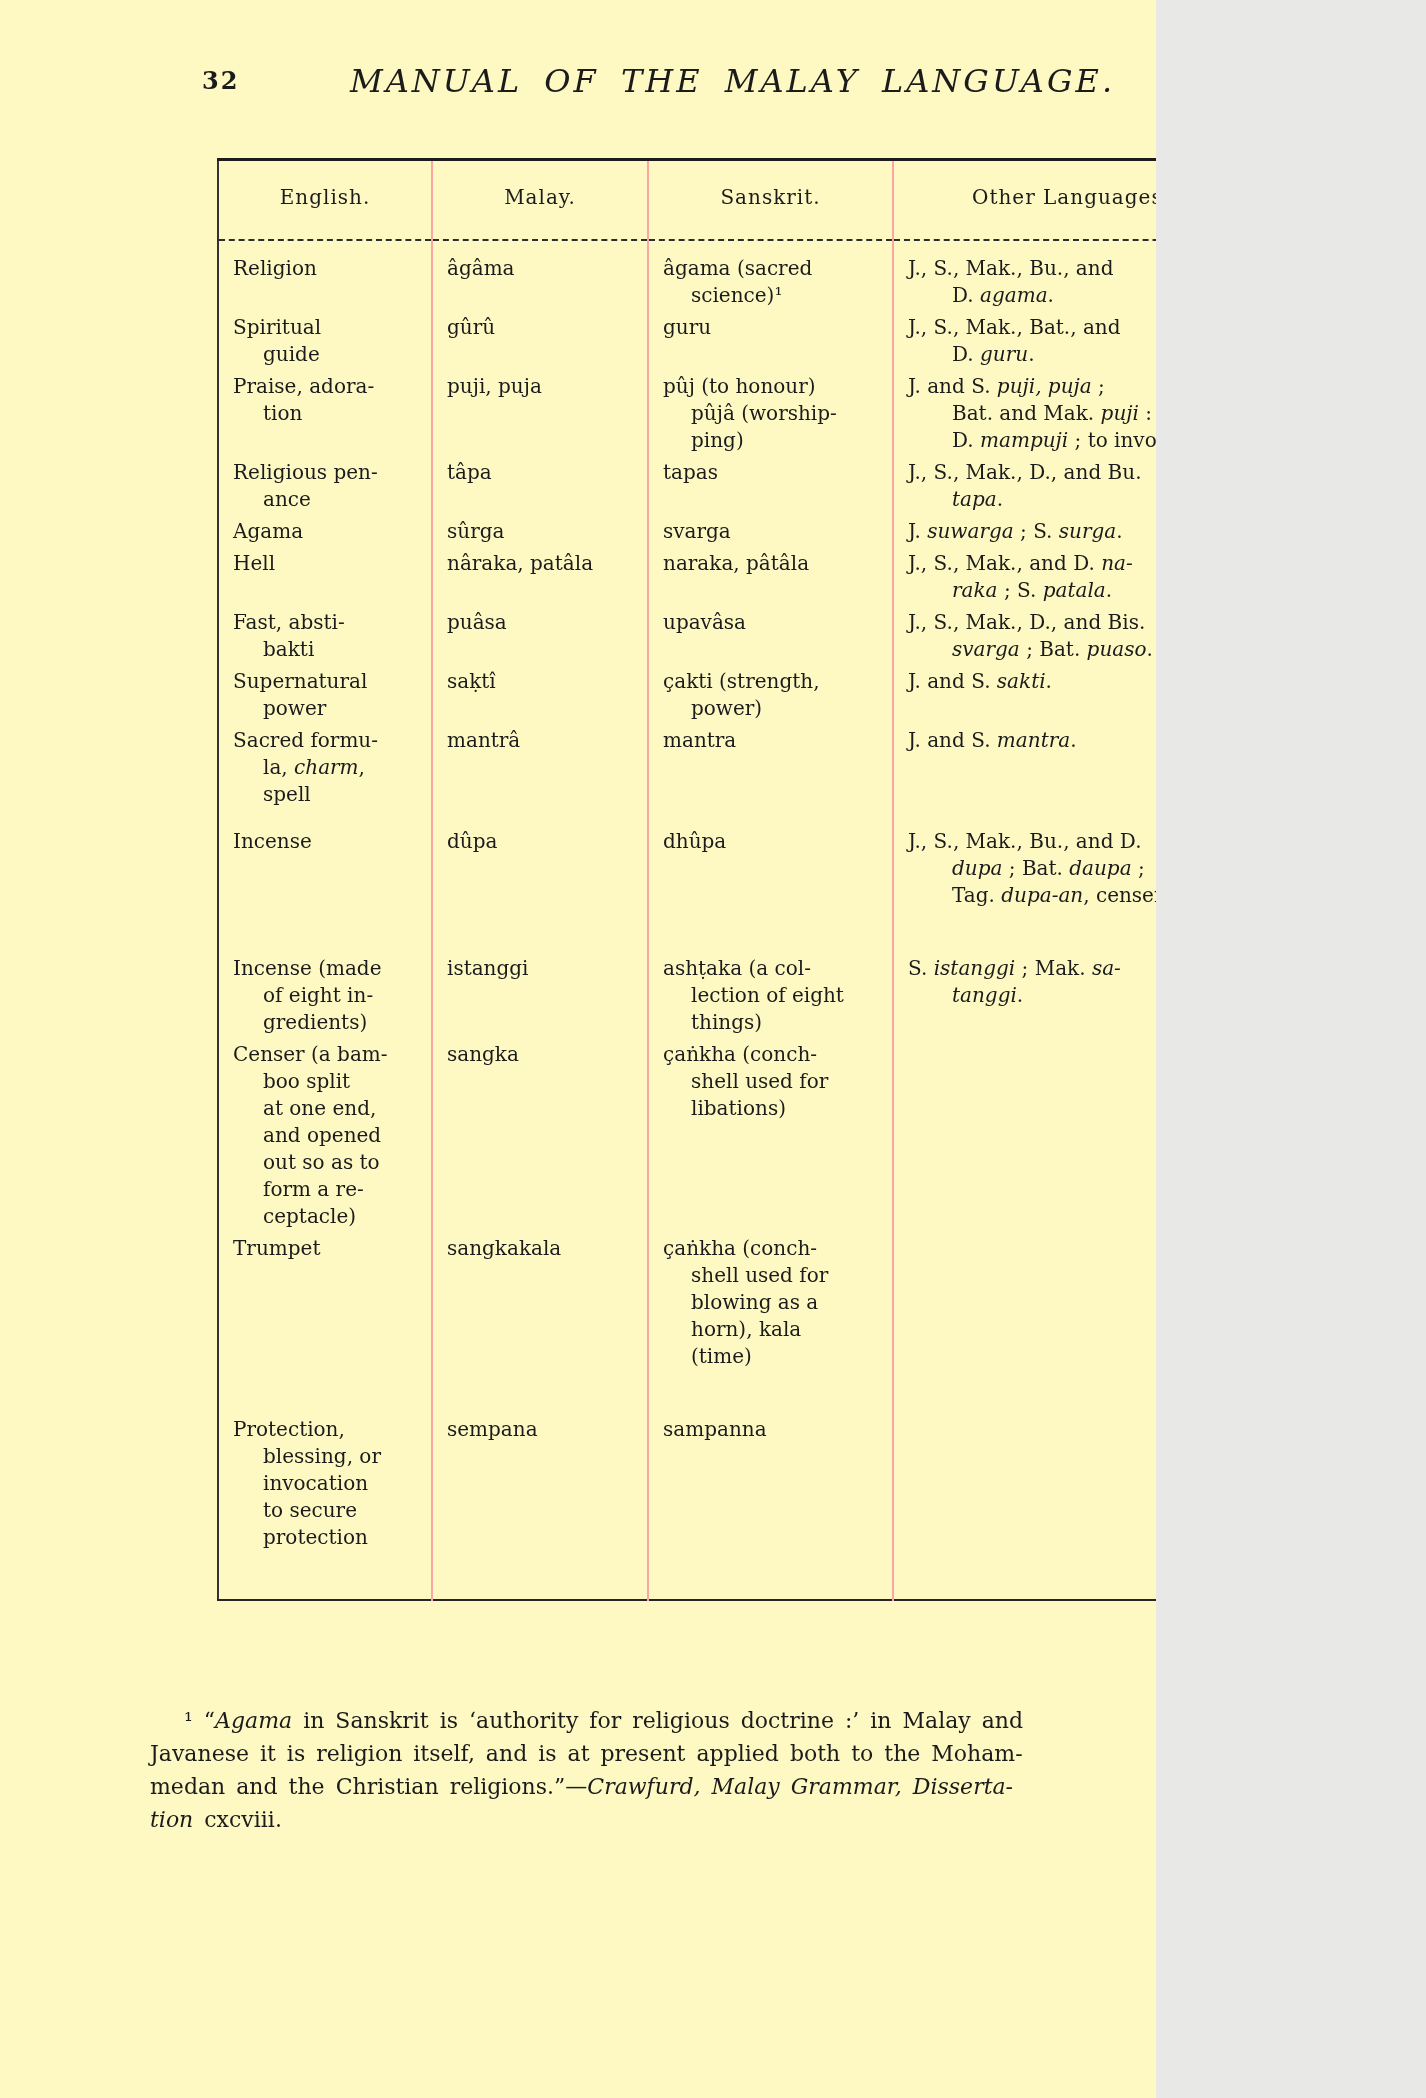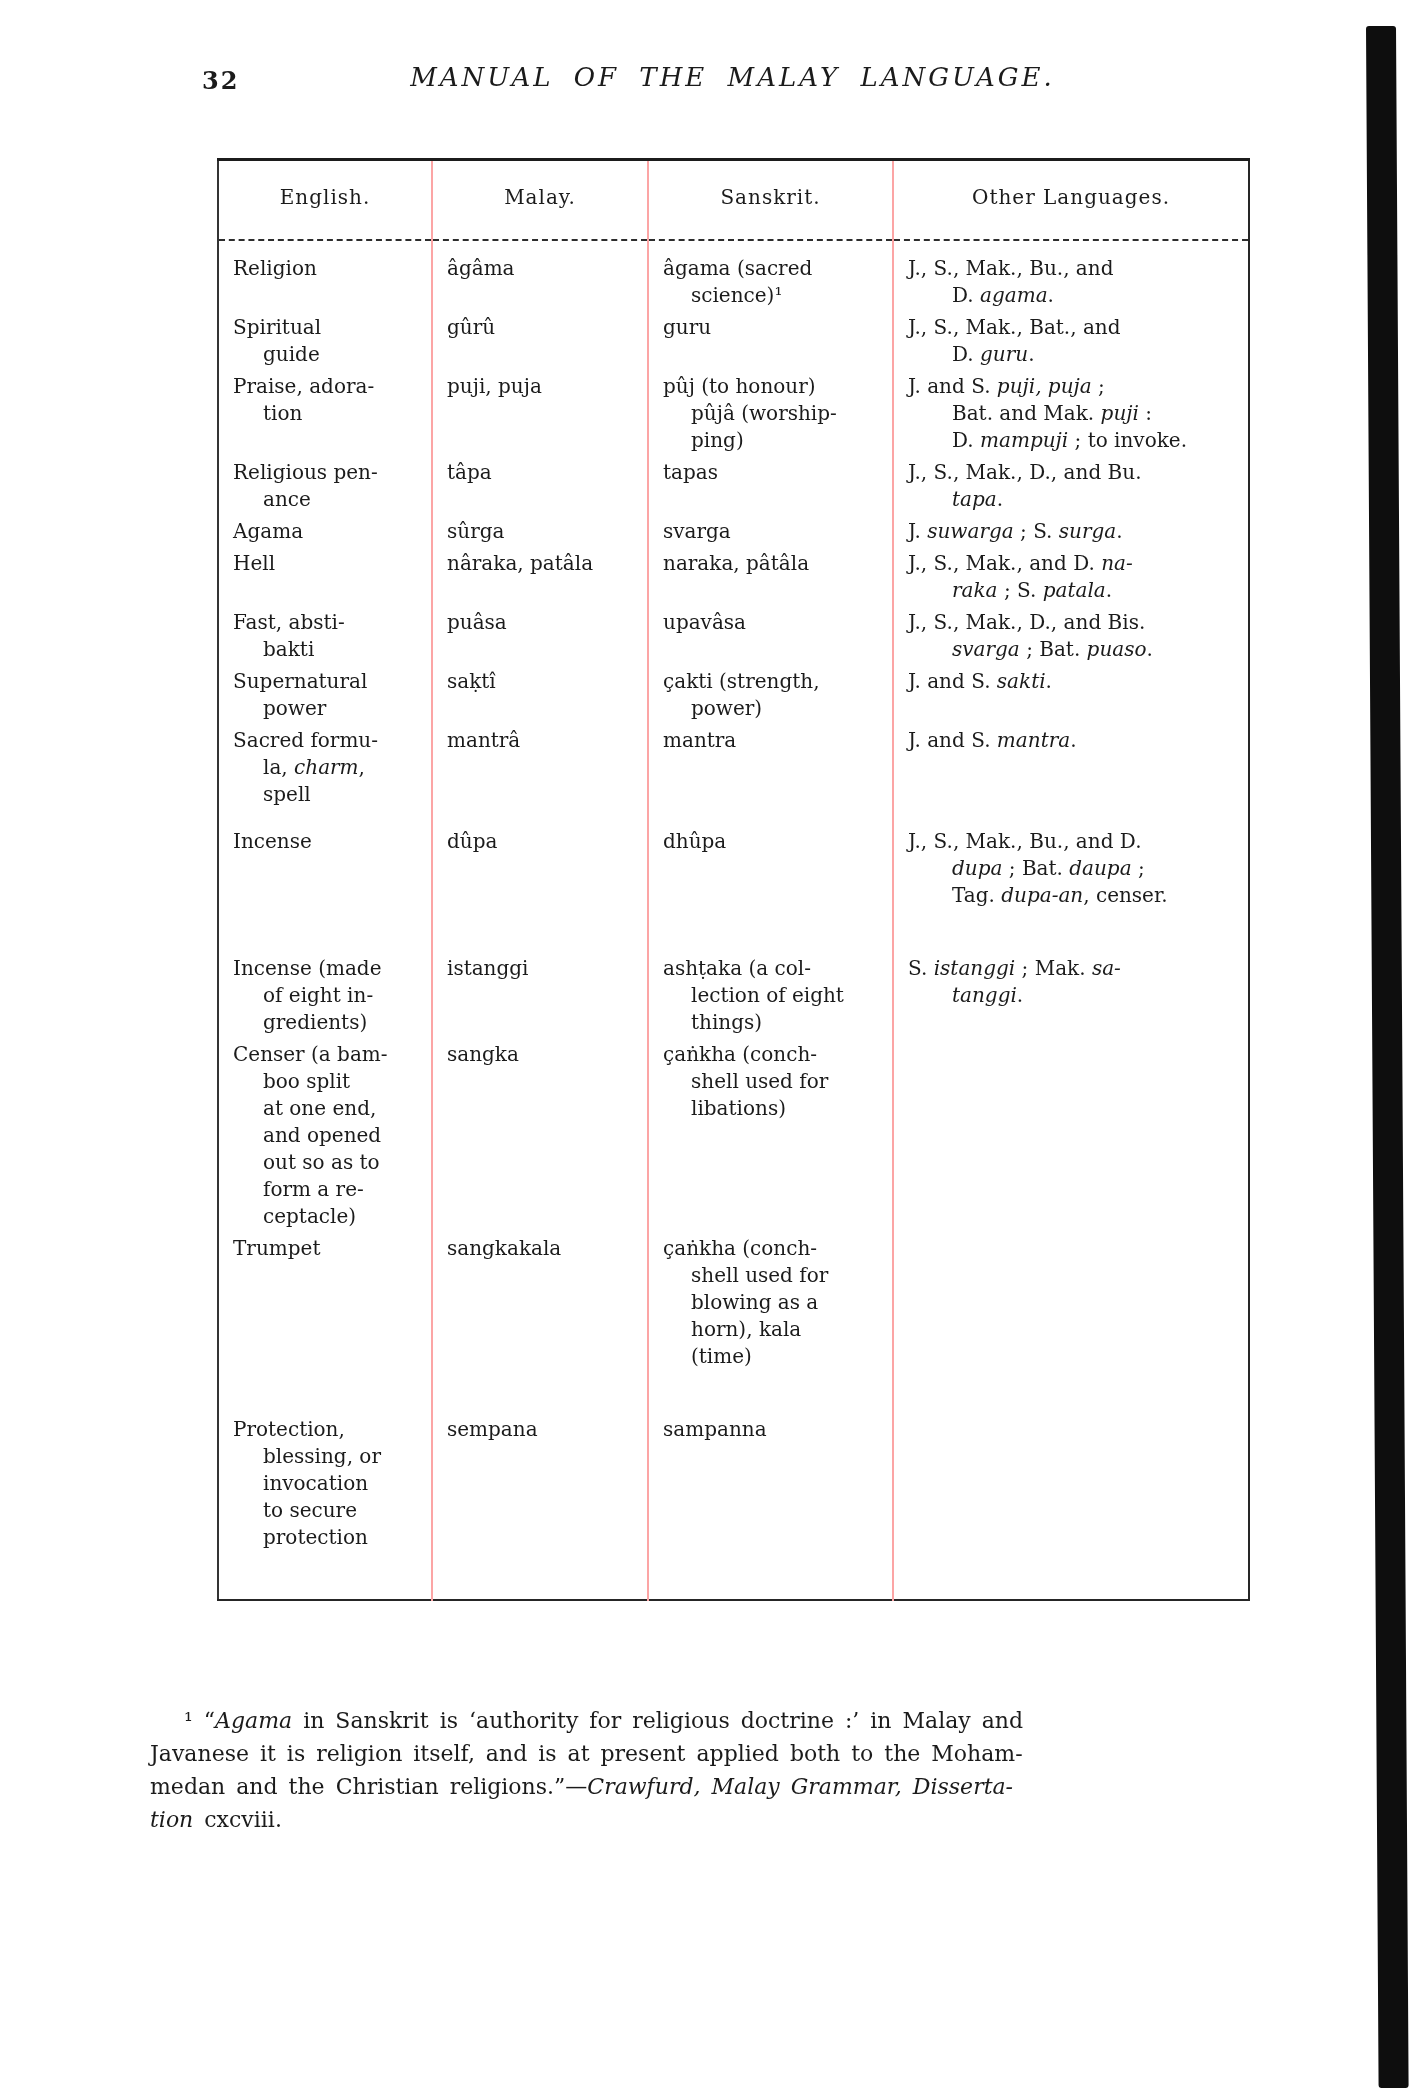--- a/index.html
+++ b/index.html
@@ -1,30 +1,30 @@
 <!DOCTYPE html>
 <html><head>
 <meta charset="utf-8">
 <style>
   html,body{margin:0;padding:0;background:#e8e8e6;}
   .page{
     position:relative;
-    width:1426px;height:2098px;
-    background:#ffffff;
+    width:1156px;height:2098px;
+    background:#fef9c3;
     font-family:"DejaVu Serif", serif;
     color:#1b1b1b;
     overflow:hidden;
   }
   .pageno{
     position:absolute;left:202px;top:66px;
     font-size:24px;letter-spacing:2px;font-weight:bold;
   }
   .running-title{
     position:absolute;left:217px;top:62px;width:1031px;
-    text-align:center;font-style:italic;font-size:26px;
+    text-align:center;font-style:italic;font-size:32px;
     letter-spacing:3px;word-spacing:9px;
   }
   table.voc{
     position:absolute;left:217px;top:158px;width:1031px;
     border-collapse:collapse;table-layout:fixed;
     border-top:3px solid #1c1c1c;
     border-bottom:2px solid #262626;
     border-left:2px solid #343434;
     border-right:2px solid #262626;
   }

